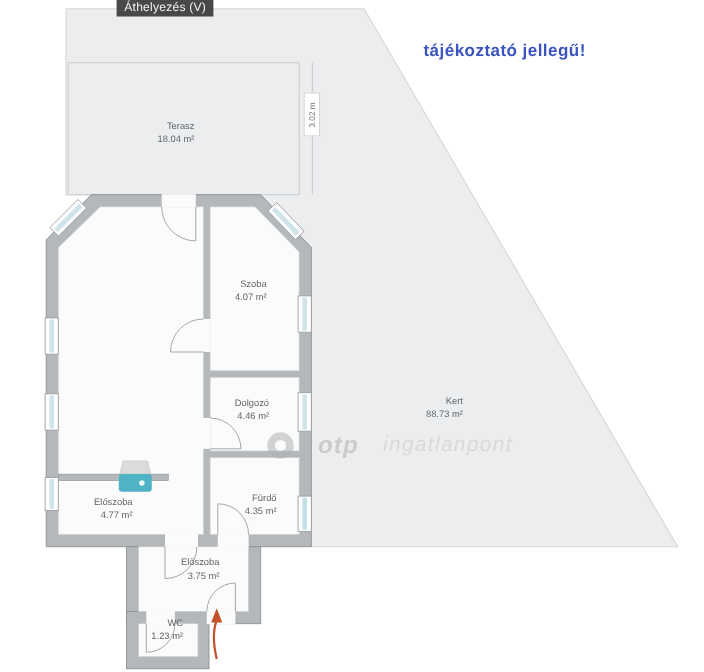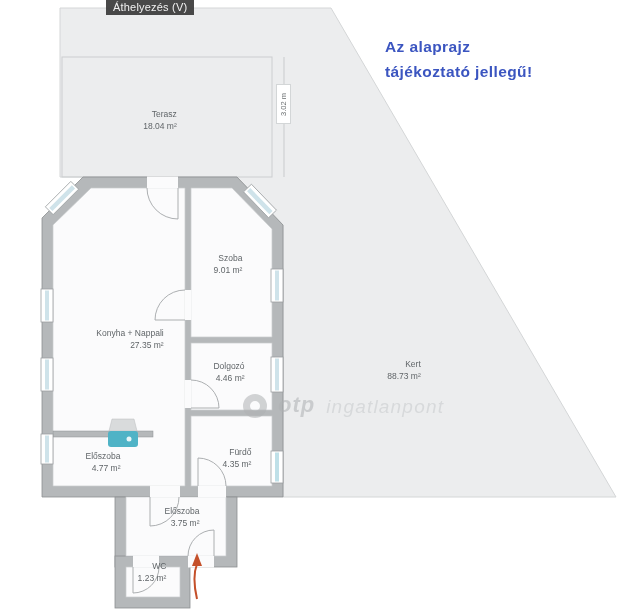--- a/index.html
+++ b/index.html
@@ -14,21 +14,21 @@
   .tooltip{position:absolute;left:82px;top:0;background:rgba(58,58,58,.92);color:#f2f2f2;
            font-size:11px;line-height:15px;height:15px;padding:0 7px;letter-spacing:.2px;margin-left:24px;}
 
   .disclaimer{position:absolute;left:385px;top:34px;color:#3b55c0;font-weight:bold;
               font-size:15.5px;line-height:25px;letter-spacing:.4px;}
 
   .dim-box{position:absolute;left:276px;top:84px;width:15px;height:40px;background:#fff;
            border:1px solid #d3d6d7;display:flex;align-items:center;justify-content:center;box-sizing:border-box;}
   .dim-box span{transform:rotate(-90deg);font-size:7.5px;color:#6a6e70;white-space:nowrap;}
 
-  .watermark{position:absolute;left:243px;top:392px;display:flex;align-items:flex-end;gap:11px;
+  .watermark{position:absolute;left:243px;top:392px;display:flex;align-items:center;gap:22px;
              opacity:.55;pointer-events:none;}
   .wm-ring{width:24px;height:24px;border:7px solid #aeb1b3;border-radius:50%;box-sizing:border-box;}
   .wm-otp{font-size:22px;font-weight:bold;font-style:italic;color:#aeb1b3;letter-spacing:1px;}
   .wm-suffix{font-size:19px;font-style:italic;color:#c7cacc;letter-spacing:1.2px;}
 </style>
 </head>
 <body>
 
 <div class="canvas">
 
@@ -122,25 +122,21 @@
       <polygon points="192,566 202,566 197,553" fill="#c4502a"></polygon>
     </g>
   </svg>
 
   <div class="rlabel" style="left:160px;top:108px">
     <span>Terasz</span>
     <span class="area">18.04 m²</span>
   </div>
   <div class="rlabel" style="left:228px;top:252px">
     <span>Szoba</span>
-    <span class="area">9.01 m²</span>
-  </div>
-  <div class="rlabel" style="left:130px;top:327px">
-    <span>Konyha + Nappali</span>
-    <span class="area">27.35 m²</span>
+    <span class="area">4.07 m²</span>
   </div>
   <div class="rlabel" style="left:229px;top:360px">
     <span>Dolgozó</span>
     <span class="area">4.46 m²</span>
   </div>
   <div class="rlabel" style="left:404px;top:358px">
     <span>Kert</span>
     <span class="area">88.73 m²</span>
   </div>
   <div class="rlabel" style="left:103px;top:450px">
@@ -164,19 +160,18 @@
     <span>3.02 m</span>
   </div>
 
   <div class="watermark">
     <div class="wm-ring"></div>
     <span class="wm-otp">otp</span>
     <span class="wm-suffix">ingatlanpont</span>
   </div>
 
   <div class="disclaimer">
-    <div>Az alaprajz</div>
     <div>tájékoztató jellegű!</div>
   </div>
 
   <div class="tooltip">Áthelyezés (V)</div>
 
 </div>
 
 </body></html>

